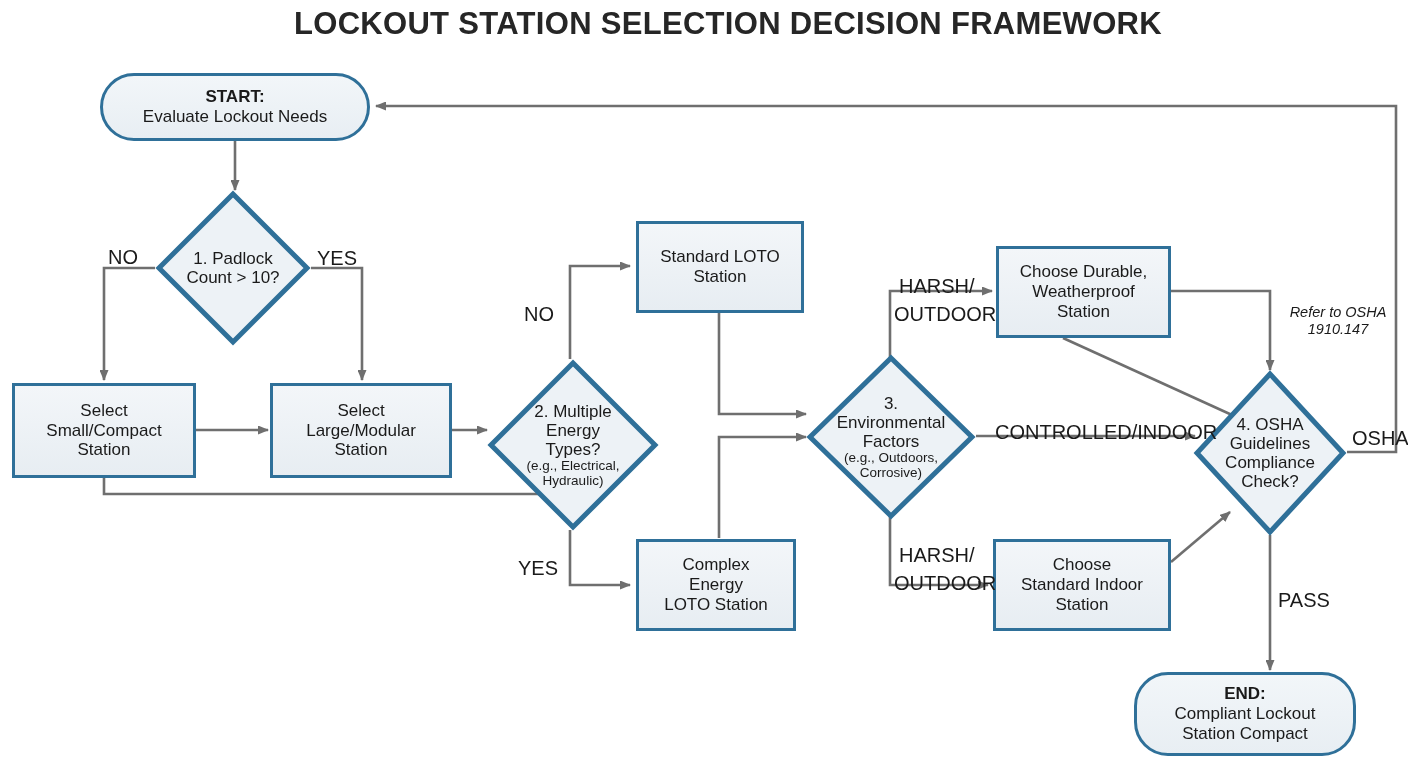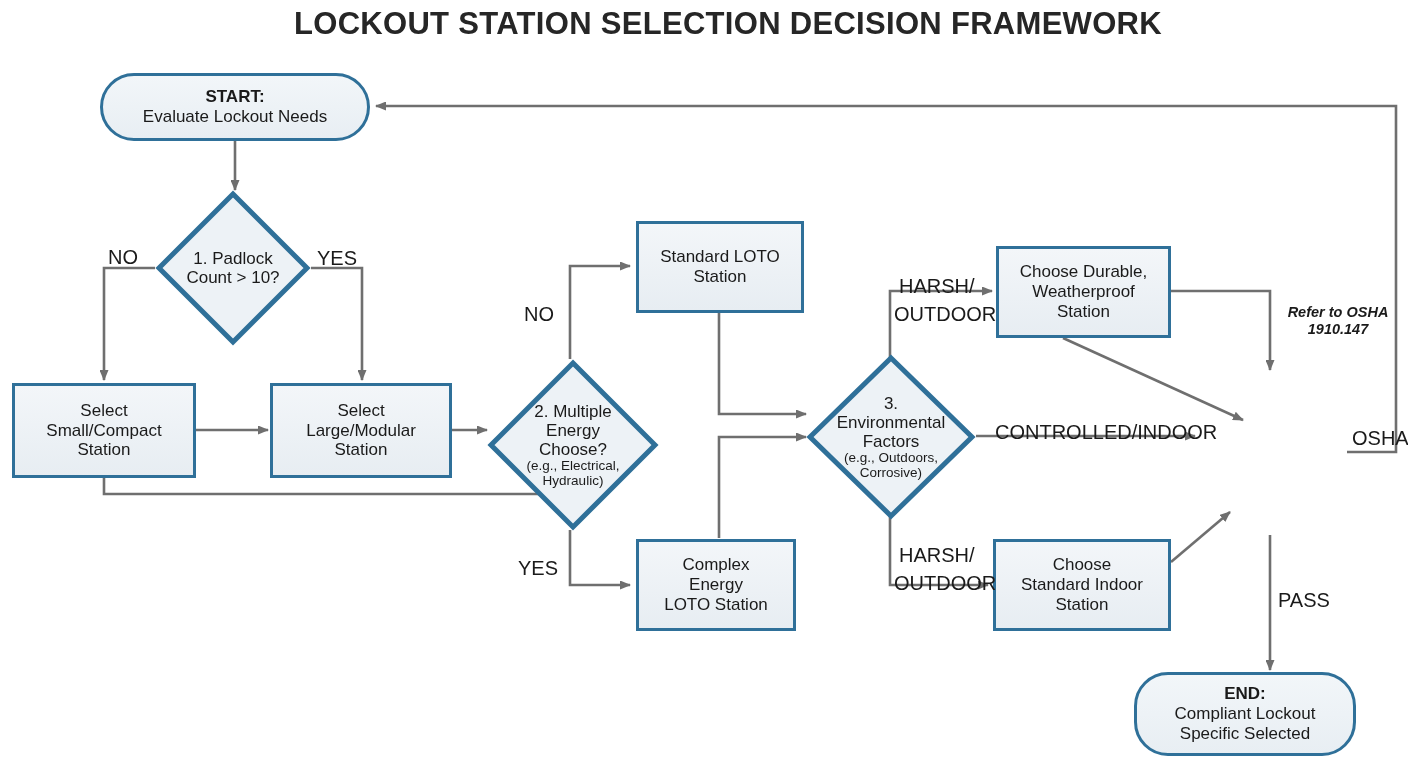--- a/index.html
+++ b/index.html
@@ -98,21 +98,21 @@
     font-size: 20px;
     color: #1a1a1a;
     white-space: nowrap;
     font-family: "Liberation Sans", sans-serif;
     margin-top: 6px;
   }
   .note {
     position: absolute;
     font-size: 14.5px;
     font-style: italic;
-    font-weight: bold;
+    font-weight: normal;
     color: #1a1a1a;
     text-align: center;
     line-height: 1.2;
     white-space: pre-line;
   }
 </style>
 </head>
 <body>
 
 <div id="canvas">
@@ -198,21 +198,21 @@
     </div>
   </div>
 
   <div class="decision-wrap" style="left:487px; top:359px; width:172px; height:172px;">
     <svg class="dia" viewBox="0 0 172 172">
       <polygon points="86,4 168,86 86,168 4,86" fill="#edf2f6" stroke="#2f7099" stroke-width="5"></polygon>
     </svg>
     <div class="dlabel">
       <span>2. Multiple</span>
       <span>Energy</span>
-      <span>Choose?</span>
+      <span>Types?</span>
       <span class="dsub">(e.g., Electrical,</span>
       <span class="dsub">Hydraulic)</span>
     </div>
   </div>
 
   <div class="node process" style="left:636px; top:221px; width:168px; height:92px;">
     <div>
       <div>Standard LOTO</div>
       <div>Station</div>
     </div>
@@ -248,26 +248,37 @@
   </div>
 
   <div class="node process" style="left:993px; top:539px; width:178px; height:92px;">
     <div>
       <div>Choose</div>
       <div>Standard Indoor</div>
       <div>Station</div>
     </div>
   </div>
 
+  <div class="decision-wrap" style="left:1193px; top:370px; width:154px; height:166px;">
+    <svg class="dia" viewBox="0 0 154 166">
+      <polygon points="77,4 150,83 77,162 4,83" fill="#edf2f6" stroke="#2f7099" stroke-width="5"></polygon>
+    </svg>
+    <div class="dlabel">
+      <span>4. OSHA</span>
+      <span>Guidelines</span>
+      <span>Compliance</span>
+      <span>Check?</span>
+    </div>
+  </div>
 
   <div class="node terminator" style="left:1134px; top:672px; width:222px; height:84px;">
     <div>
       <span class="lead">END:</span>
       <span>Compliant Lockout</span><br>
-      <span>Specific Selected</span>
+      <span>Station Compact</span>
     </div>
   </div>
 
   <div class="elabel" style="left:108px; top:240px;">NO</div>
   <div class="elabel" style="left:317px; top:241px;">YES</div>
   <div class="elabel" style="left:524px; top:297px;">NO</div>
   <div class="elabel" style="left:518px; top:551px;">YES</div>
 
   <div class="elabel" style="left:899px; top:269px;">HARSH/</div>
   <div class="elabel" style="left:894px; top:297px;">OUTDOOR</div>

